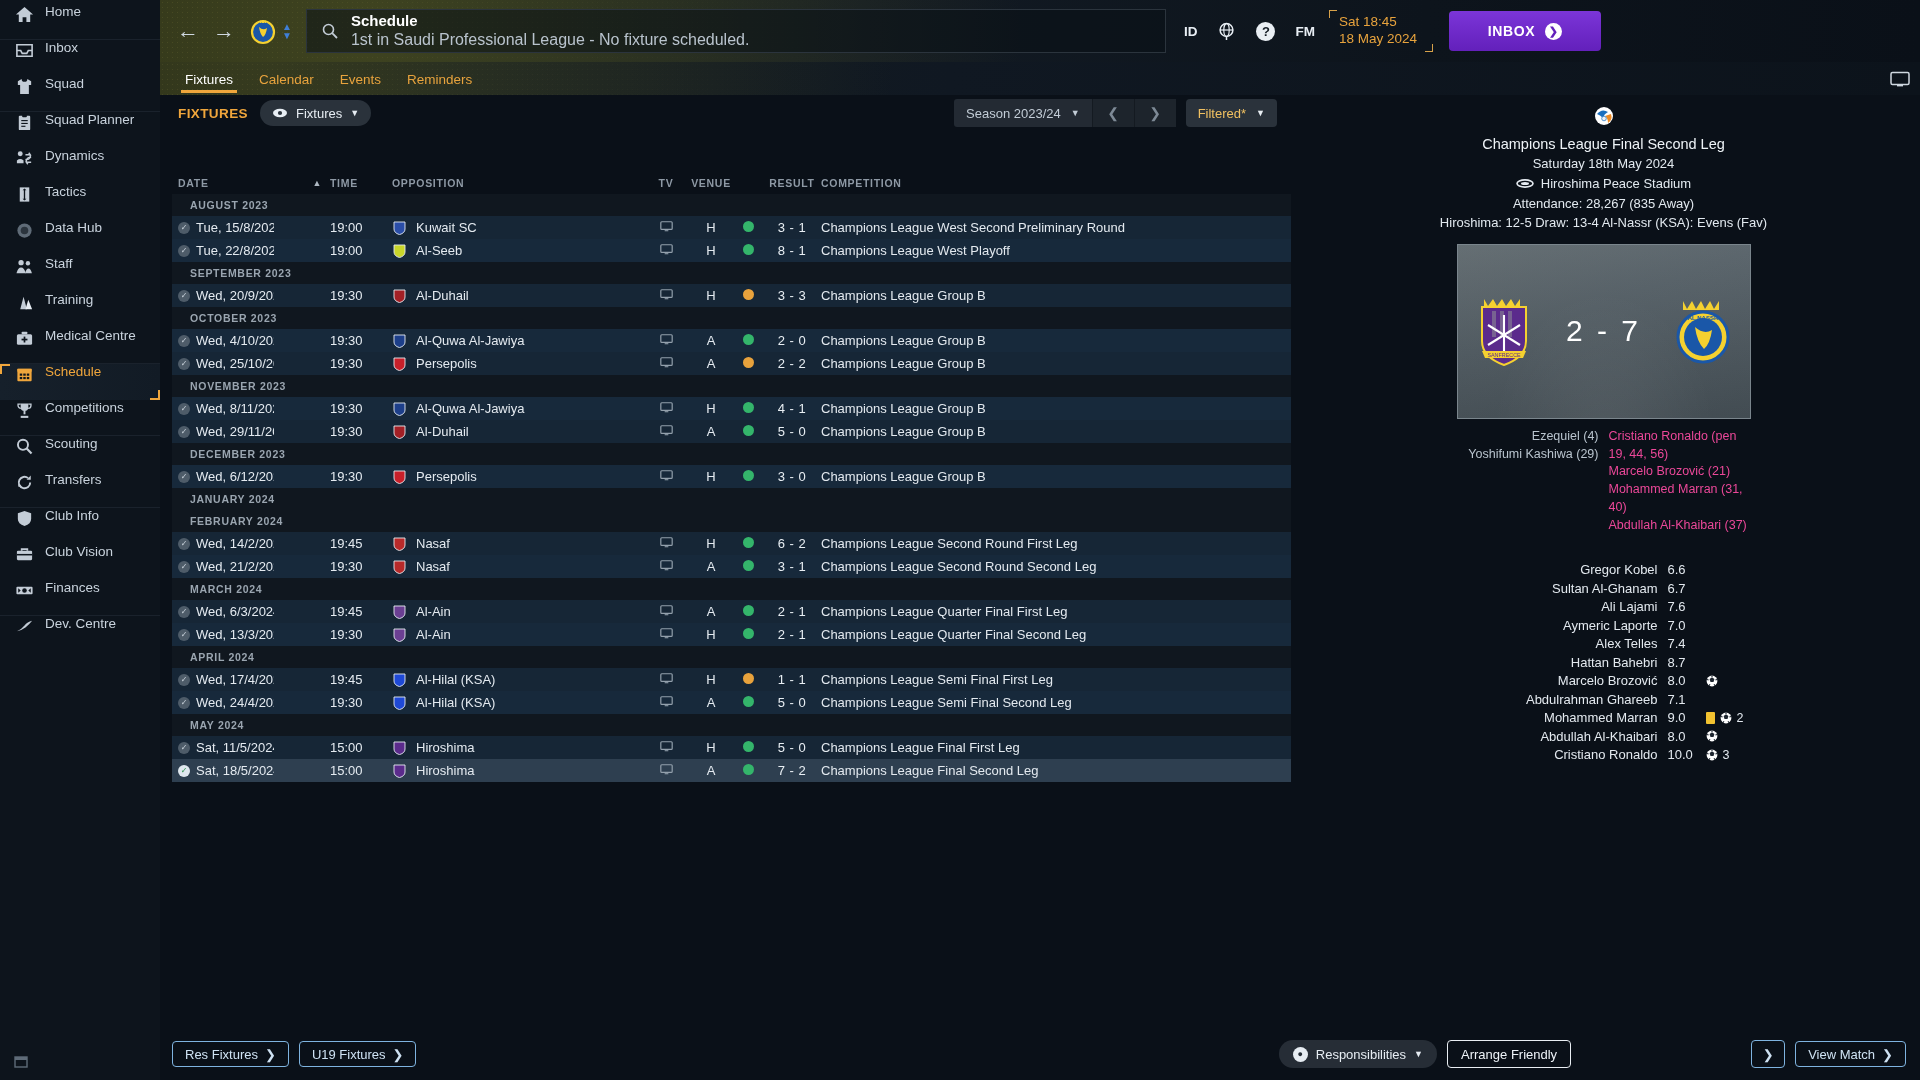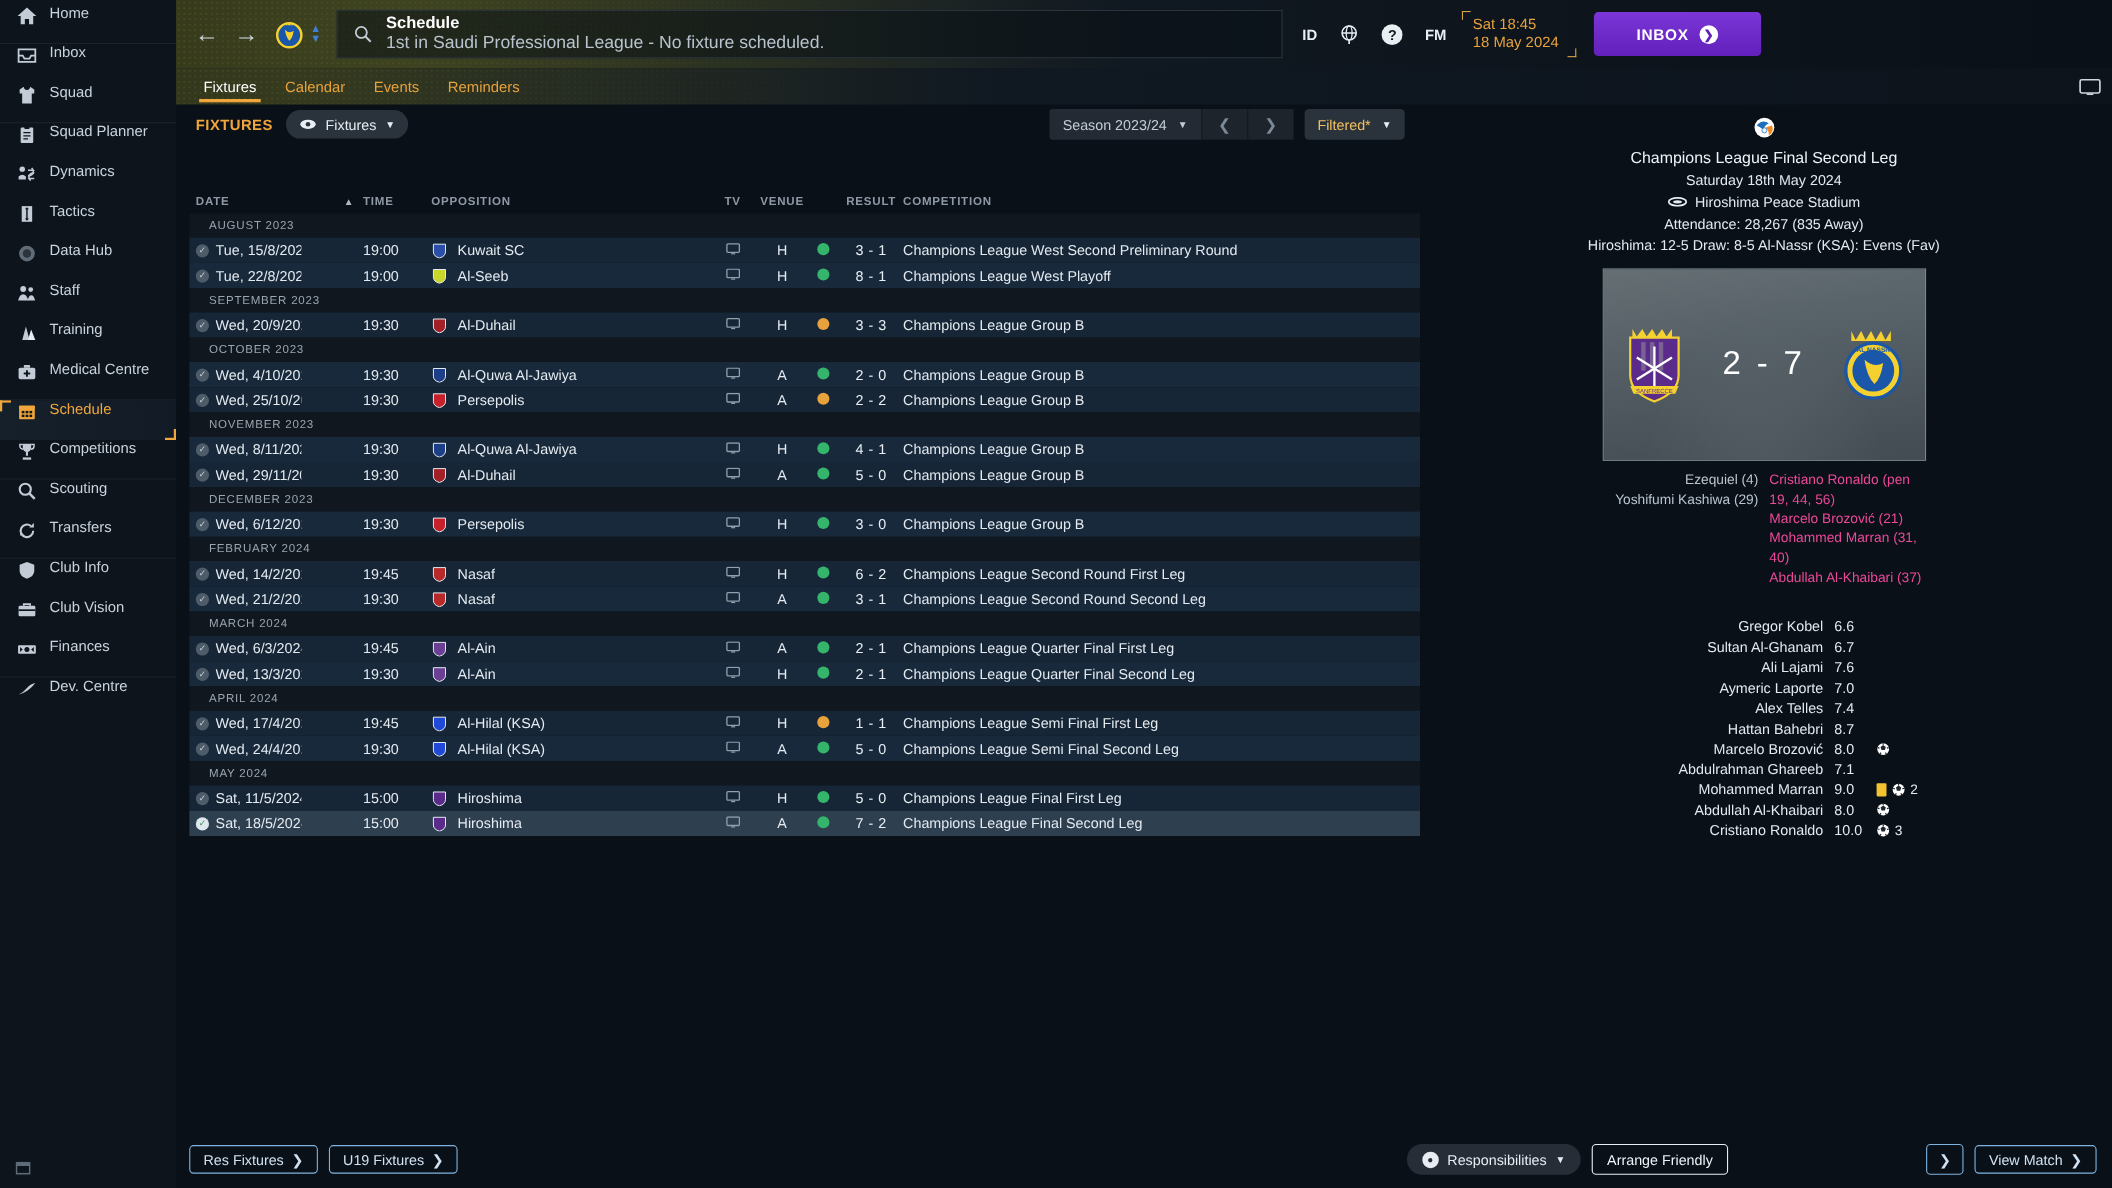--- a/index.html
+++ b/index.html
@@ -166,21 +166,21 @@
   .c-time { width:46px; flex:0 0 46px; }
   .c-opp  { flex:1; min-width:0; padding-left:16px; }
   .c-tv   { width:46px; flex:0 0 46px; text-align:center; }
   .c-ven  { width:44px; flex:0 0 44px; text-align:center; }
   .c-res  { width:30px; flex:0 0 30px; text-align:center; }
   .c-score{ width:58px; flex:0 0 58px; text-align:center; }
   .c-comp { width:470px; flex:0 0 470px; }
 
   .month-row {
     height:22px; display:flex; align-items:center;
-    padding-left:18px; color:#9aa5b0; font-size:10.5px; letter-spacing:.7px; font-weight:normal;
+    padding-left:18px; color:#9aa5b0; font-size:10.5px; letter-spacing:.7px; font-weight:bold;
     background:#10171f;
   }
   .fx-row {
     height:23px; display:flex; align-items:center;
     font-size:13px; color:#e4eaf0;
     background:#162636;
     padding-left:6px;
   }
   .fx-row.alt { background:#17293b; }
   .fx-row.sel { background:#2e3f50; }
@@ -814,20 +814,23 @@
       <span class="c-tv tvicon"><svg viewBox="0 0 14 12" width="13" height="11">
                     <rect x="0.8" y="0.8" width="12.4" height="8.4" rx="1" fill="none" stroke="currentColor" stroke-width="1.3"></rect>
                     <rect x="5" y="10" width="4" height="1.2" fill="currentColor"></rect>
                   </svg></span>
       <span class="c-ven">H</span>
       <span class="c-res"><span class="dot w"></span></span>
       <span class="c-score scoretxt">3 - 0</span>
       <span class="c-comp comptxt">Champions League Group B</span>
     </div>
               <div class="month-row">
+             <span>JANUARY 2024</span>
+           </div>
+              <div class="month-row">
              <span>FEBRUARY 2024</span>
            </div>
               <div class="fx-row ">
       <span class="c-date">
         <span class="tick">✓</span>
         <span class="datetxt">Wed, 14/2/2024</span>
       </span>
       <span class="c-sort"></span>
       <span class="c-time">19:45</span>
       <span class="c-opp">
@@ -1058,21 +1061,21 @@
         <div class="r-venue">
           <span>
             <svg viewBox="0 0 18 9" width="18" height="9">
                 <ellipse cx="9" cy="4.5" rx="8" ry="3.6" fill="none" stroke="#e6ecf2" stroke-width="1.6"></ellipse>
                 <ellipse cx="9" cy="4.5" rx="4" ry="1.5" fill="#e6ecf2"></ellipse>
               </svg>
           </span>
           <span>Hiroshima Peace Stadium</span>
         </div>
         <div class="r-att">Attendance: 28,267 (835 Away)</div>
-        <div class="r-odds">Hiroshima: 12-5 Draw: 8-5 Al-Nassr (KSA): Evens (Fav)</div>
+        <div class="r-odds">Hiroshima: 12-5 Draw: 13-4 Al-Nassr (KSA): Evens (Fav)</div>
 
         <div class="matchbox">
           <span class="mb-crest">
             <svg viewBox="0 0 84 84" width="84" height="84">
               <path d="M20 18 h44 v34 q0 16 -22 24 q-22 -8 -22 -24z" fill="#5b2b8c" stroke="#f5d130" stroke-width="2"></path>
               <g fill="#8f8f96" opacity=".55">
                   <rect x="30" y="22" width="4" height="26"></rect>
                   <rect x="38" y="22" width="4" height="26"></rect>
                   <rect x="46" y="22" width="4" height="26"></rect>
                 </g>

